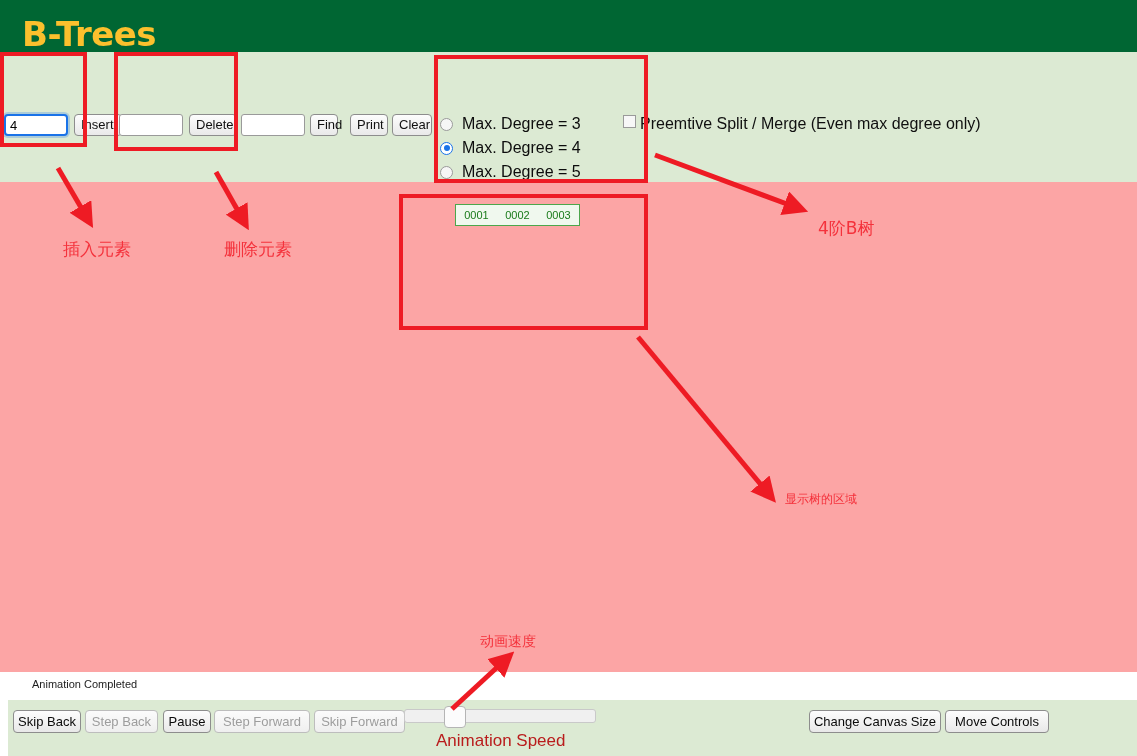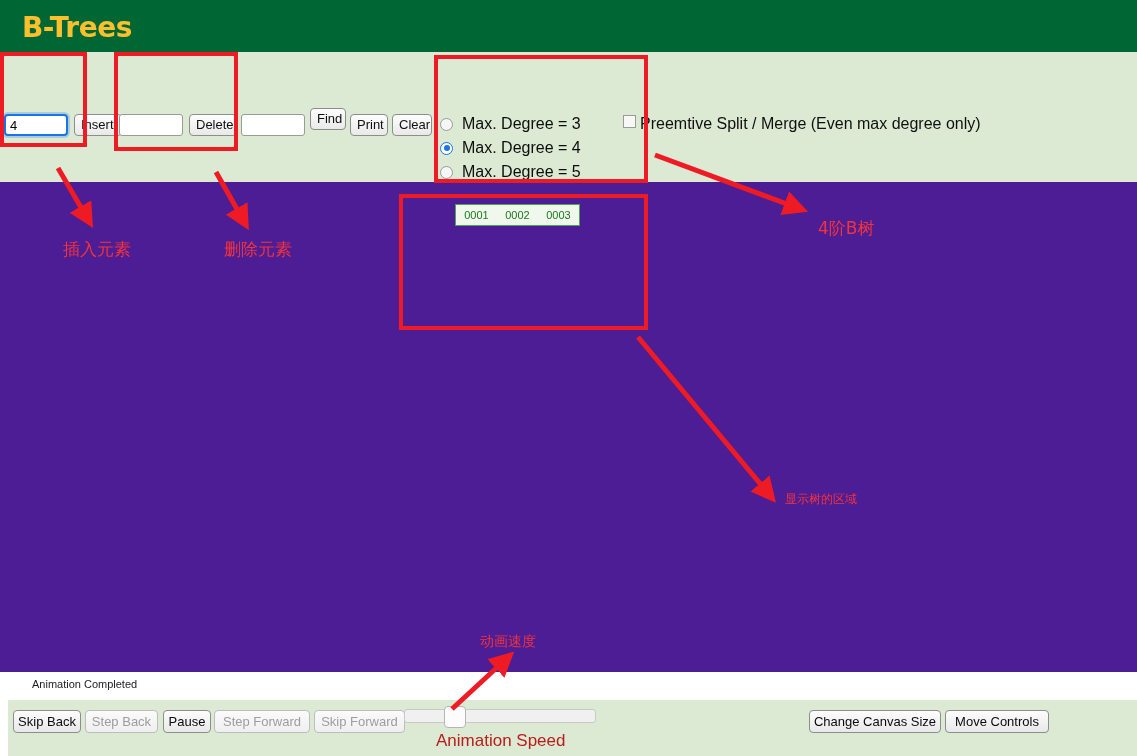--- a/index.html
+++ b/index.html
@@ -19,22 +19,22 @@
   #header {
     position: absolute;
     left: 0; top: 0;
     width: 1137px;
     height: 52px;
     background: #006633;
   }
   #header-title {
     position: absolute;
     left: 22px;
-    top: 4px;
-    font-size: 28px;
+    top: 10px;
+    font-size: 34px;
     font-weight: bold;
     color: #fbc02d;
     letter-spacing: -0.5px;
     font-family: "DejaVu Sans", sans-serif;
     line-height: 48px;
   }
 
   
   #control-panel {
     position: absolute;
@@ -145,21 +145,21 @@
     white-space: nowrap;
   }
 
   
   #canvas-area {
     position: absolute;
     left: 0;
     top: 182px;
     width: 1137px;
     height: 490px;
-    background: #4c1d95;
+    background: #fca5a5;
   }
   #tree-node {
     position: absolute;
     left: 455px;
     top: 22px;
     width: 125px;
     height: 22px;
     box-sizing: border-box;
     border: 1px solid #4ca64c;
     background: #f0f8ee;
@@ -287,21 +287,21 @@
 
 <div id="control-panel">
 
   <input class="ctl-input focused" style="left: 4px; top: 62px; width: 64px;" value="4">
   <div class="ctl-btn" style="left:74px; top:62px; width:48px;">Insert</div>
 
   <input class="ctl-input" style="left: 119px; top: 62px; width: 64px;" value="">
   <div class="ctl-btn" style="left:189px; top:62px; width:48px;">Delete</div>
 
   <input class="ctl-input" style="left: 241px; top: 62px; width: 64px;" value="">
-  <div class="ctl-btn" style="left:310px; top:56px; width:36px;">Find</div>
+  <div class="ctl-btn" style="left:310px; top:62px; width:28px;">Find</div>
   <div class="ctl-btn" style="left:350px; top:62px; width:38px;">Print</div>
   <div class="ctl-btn" style="left:392px; top:62px; width:40px;">Clear</div>
 
   <div id="radio-group">
     <div class="radio-row">
       <span class="radio-mark"></span>
       <span class="radio-label">Max. Degree = 3</span>
     </div>
     <div class="radio-row">
       <span class="radio-mark checked"></span>

